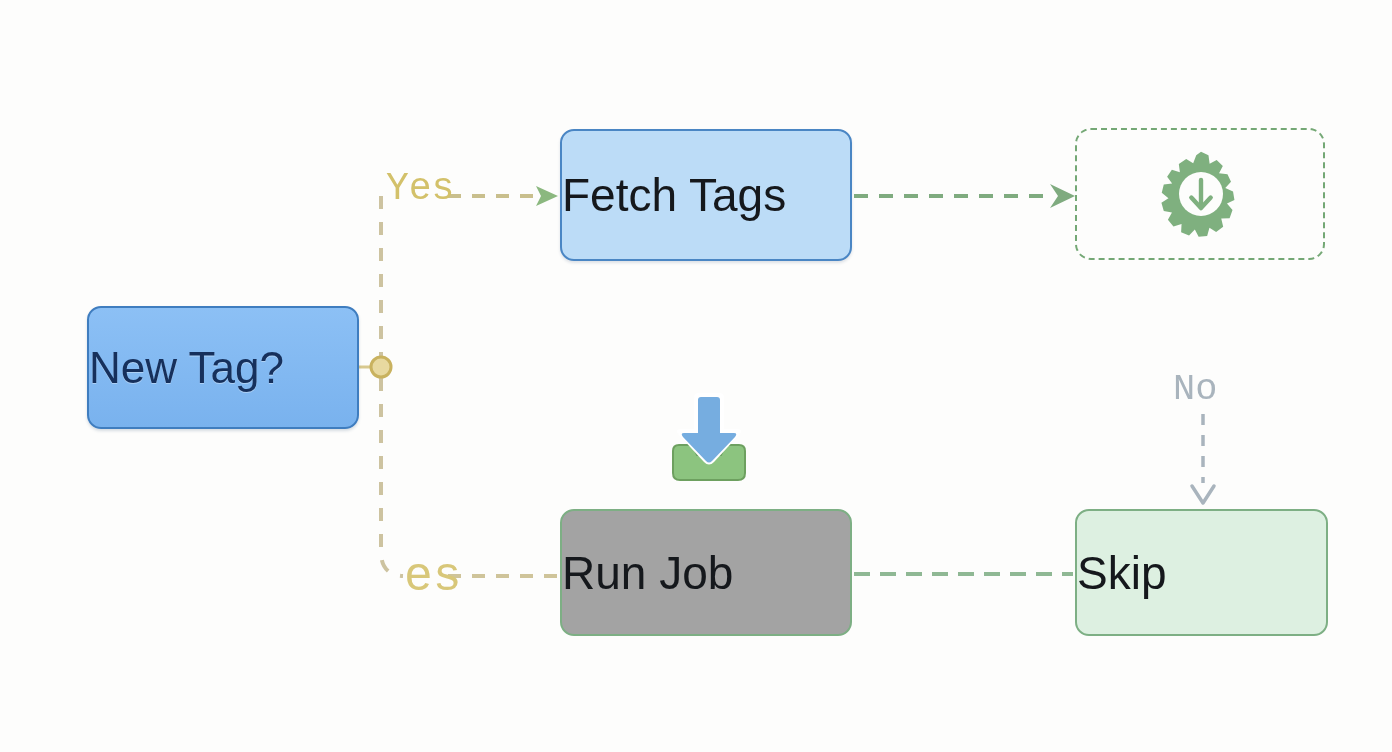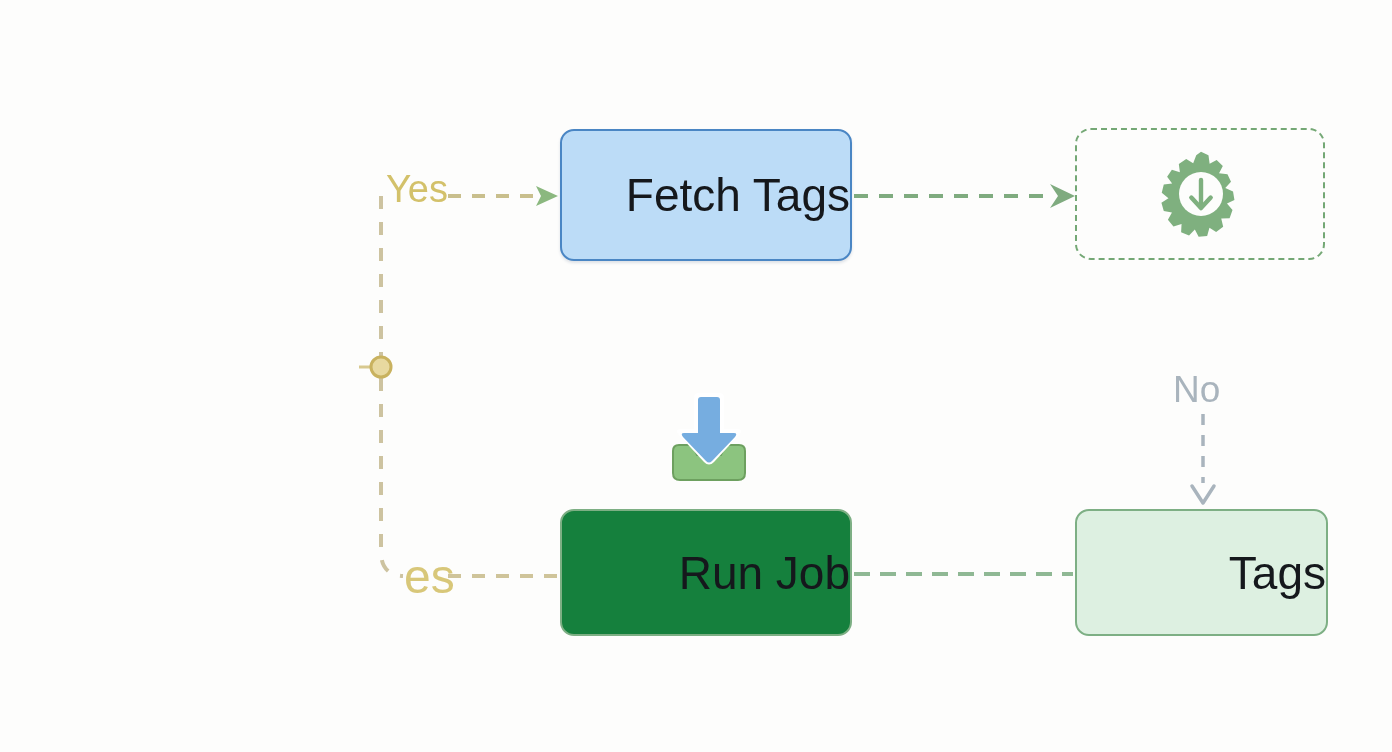--- a/index.html
+++ b/index.html
@@ -20,21 +20,21 @@
     left: 0;
     top: 0;
     width: 1392px;
     height: 752px;
   }
   .node {
     position: absolute;
     box-sizing: border-box;
     display: flex;
     align-items: center;
-    justify-content: flex-end;
+    justify-content: flex-start;
     border-radius: 14px;
   }
   .node-label {
     font-family: "Liberation Sans", sans-serif;
     line-height: 1;
     white-space: nowrap;
   }
   
   #node-new-tag {
     left: 87px;
@@ -74,21 +74,21 @@
     background: #fdfdfc;
     border: 2.5px dashed #74a875;
     border-radius: 16px;
   }
   
   #node-run-job {
     left: 560px;
     top: 509px;
     width: 292px;
     height: 127px;
-    background: #15803d;
+    background: #a3a3a3;
     border: 2px solid #7daf84;
   }
   #node-run-job .node-label {
     font-size: 46px;
     color: #15181c;
   }
   
   #node-skip {
     left: 1075px;
     top: 509px;
@@ -97,21 +97,21 @@
     background: #ddf0e1;
     border: 2px solid #7daf84;
   }
   #node-skip .node-label {
     font-size: 46px;
     color: #15181c;
   }
   
   .edge-label {
     position: absolute;
-    font-family: Liberation Sans, sans-serif;
+    font-family: Liberation Mono, monospace;
     line-height: 1;
     white-space: nowrap;
   }
   #label-yes-top {
     left: 386px;
     top: 170px;
     font-size: 38px;
     color: #d3c16a;
   }
   #label-yes-bottom {
@@ -164,34 +164,37 @@
     <polygon points="1050,184 1075,196 1050,208 1058,196" fill="#7fab7f"></polygon>
 
     <line x1="854" y1="574" x2="1073" y2="574" stroke="#8fb894" stroke-width="4" stroke-dasharray="16 10"></line>
 
     <line x1="1203" y1="414" x2="1203" y2="483" stroke="#a9b4bd" stroke-width="3.5" stroke-dasharray="11 10"></line>
     <polyline points="1192,486 1203,503 1214,486" fill="none" stroke="#a9b4bd" stroke-width="3.5" stroke-linecap="round" stroke-linejoin="round"></polyline>
 
     <circle cx="381" cy="367" r="10" fill="#e8d9a0" stroke="#c9b25f" stroke-width="3"></circle>
   </svg>
 
+  <div class="node" id="node-new-tag">
+    <span class="node-label">New Tag?</span>
+  </div>
 
   <div class="node" id="node-fetch-tags">
     <span class="node-label">Fetch Tags</span>
   </div>
 
   <div class="node" id="node-gear-container">
   </div>
 
   <div class="node" id="node-run-job">
     <span class="node-label">Run Job</span>
   </div>
 
   <div class="node" id="node-skip">
-    <span class="node-label">Tags</span>
+    <span class="node-label">Skip</span>
   </div>
 
   <div class="icon-wrap" id="gear-icon-wrap">
     <svg viewBox="0 0 100 100" width="88" height="88" xmlns="http://www.w3.org/2000/svg">
       <g fill="#7fb07f">
         <path d="M50 2 L58.5 6 L59.8 15.6 L67.8 11.3 L74.8 18.3 L70.5 26.3 L80.1 27.6 L84.1 36.1
                  L77.6 43.2 L86.4 47.2 L88 56.9 L79.5 60.9 L85.8 68.2 L82.5 77.5 L73 77.9
                  L75.2 87.3 L67.2 93.2 L59.6 88.3 L57 97.6 L47.3 98.6 L43 90.2 L36.4 97.3
                  L27.4 93.6 L27.9 84.1 L18.7 86.8 L12.4 79.4 L17 71.1 L7.7 69.2 L5 59.9
                  L13 54.7 L5.4 48.6 L7.7 39.2 L17.2 38.2 L11.5 30.5 L16.9 22.5 L26 25.2

